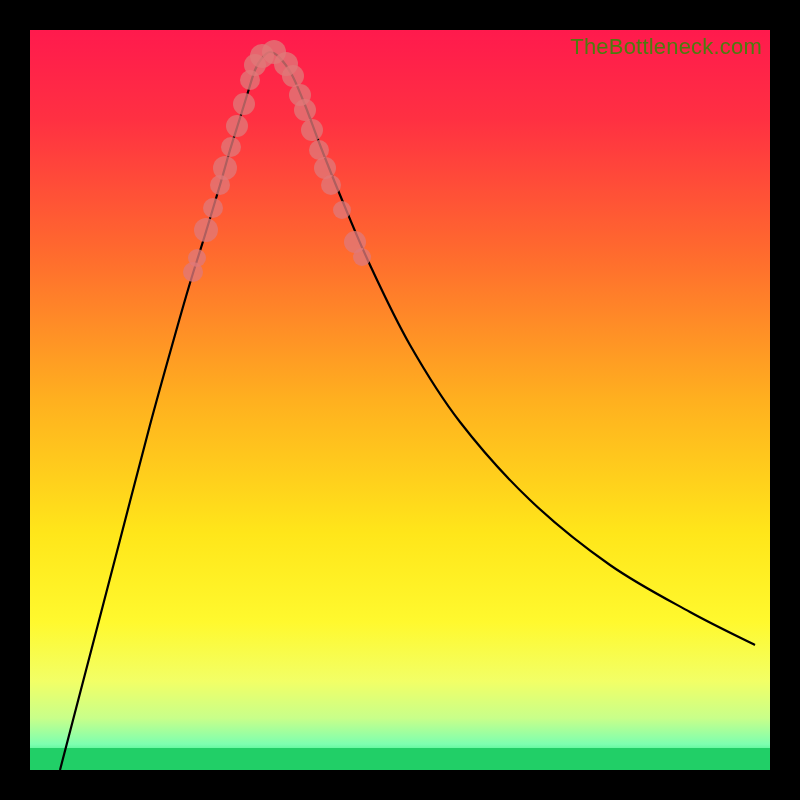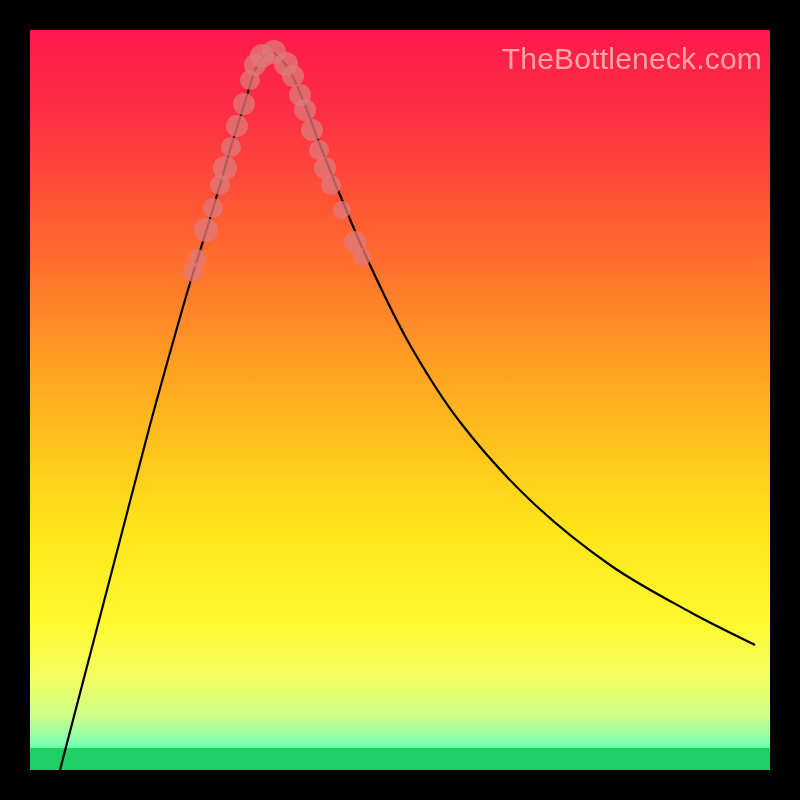--- a/index.html
+++ b/index.html
@@ -22,26 +22,25 @@
   .gradient {
     position: absolute;
     left: 0; top: 0;
     width: 100%;
     height: 100%;
   }
   .watermark {
     position: absolute;
     top: 4px;
     right: 8px;
-    color: #fca5a5;
-    font-size: 30px;
+    color: #4d7c0f;
+    font-size: 22px;
     font-weight: 500;
     letter-spacing: 0.2px;
     z-index: 10;
-    margin-top: 8px;
   }
   svg.curve {
     position: absolute;
     left: 0; top: 0;
     width: 100%;
     height: 100%;
     z-index: 5;
   }
   .dot {
     fill: #e07878;

